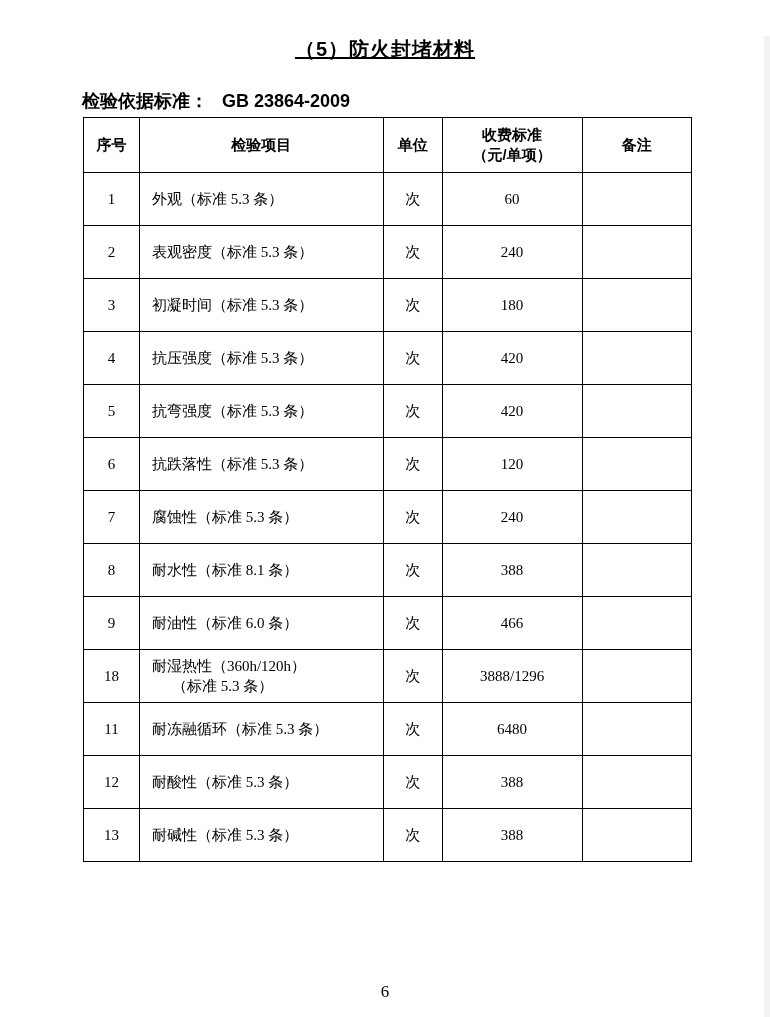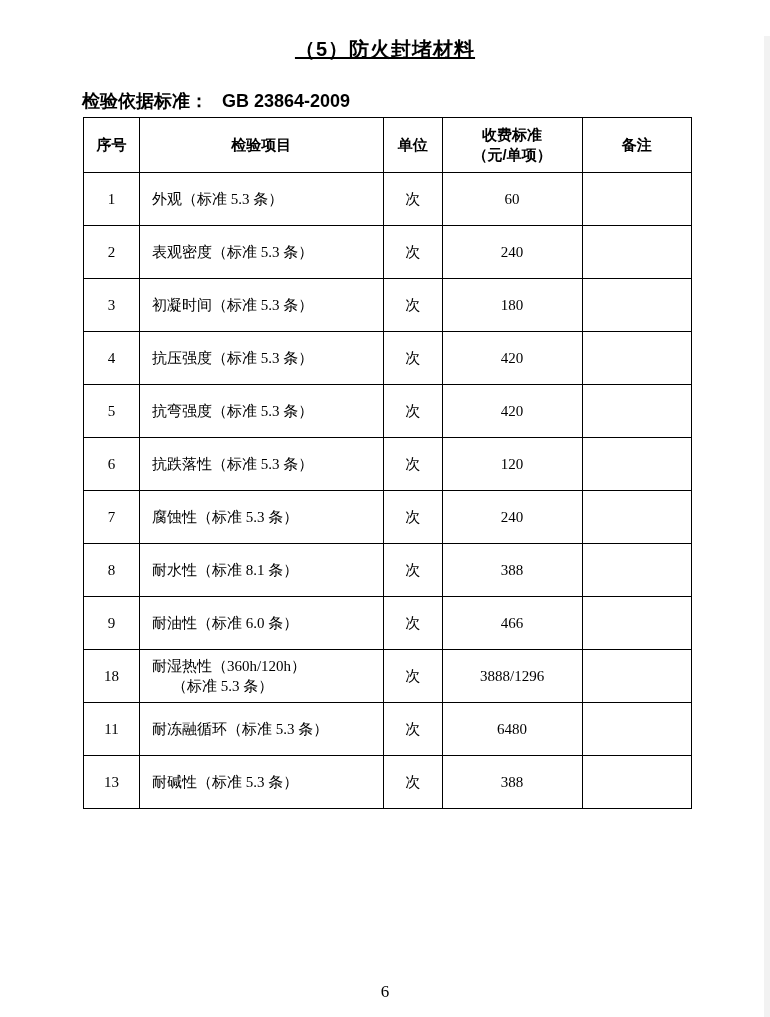--- a/index.html
+++ b/index.html
@@ -178,20 +178,27 @@
         <td class="cell-remark"></td>
       </tr>
       <tr>
         <td class="cell-index">11</td>
         <td class="cell-item">耐冻融循环（标准 5.3 条）</td>
         <td class="cell-unit">次</td>
         <td class="cell-fee">6480</td>
         <td class="cell-remark"></td>
       </tr>
       <tr>
+        <td class="cell-index">12</td>
+        <td class="cell-item">耐酸性（标准 5.3 条）</td>
+        <td class="cell-unit">次</td>
+        <td class="cell-fee">388</td>
+        <td class="cell-remark"></td>
+      </tr>
+      <tr>
         <td class="cell-index">13</td>
         <td class="cell-item">耐碱性（标准 5.3 条）</td>
         <td class="cell-unit">次</td>
         <td class="cell-fee">388</td>
         <td class="cell-remark"></td>
       </tr>
     </tbody>
   </table>
 
   <div class="page-number">6</div>

